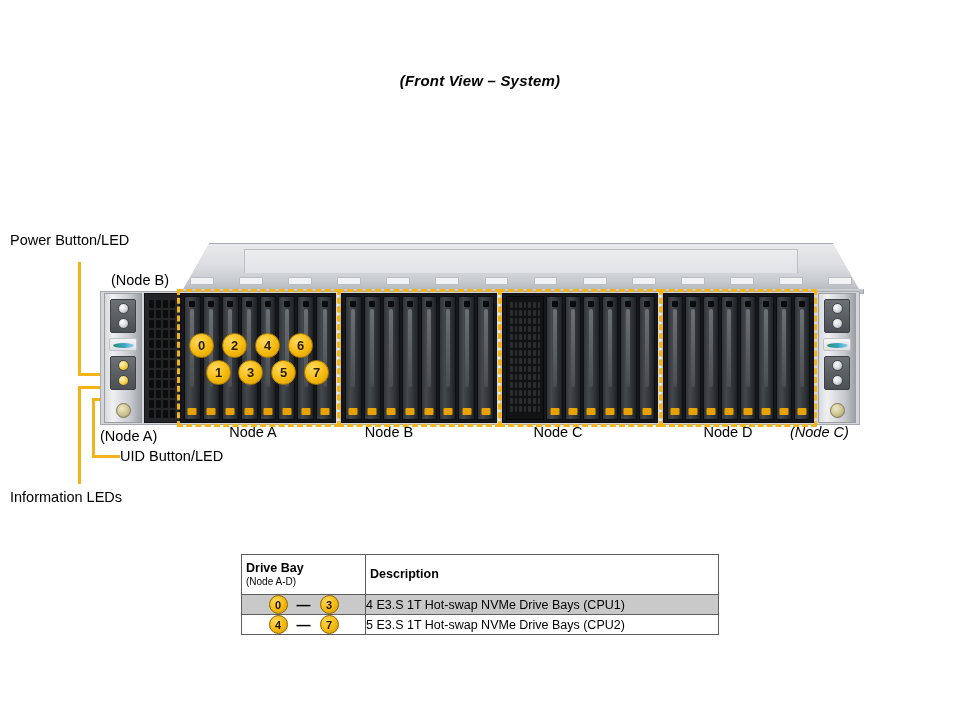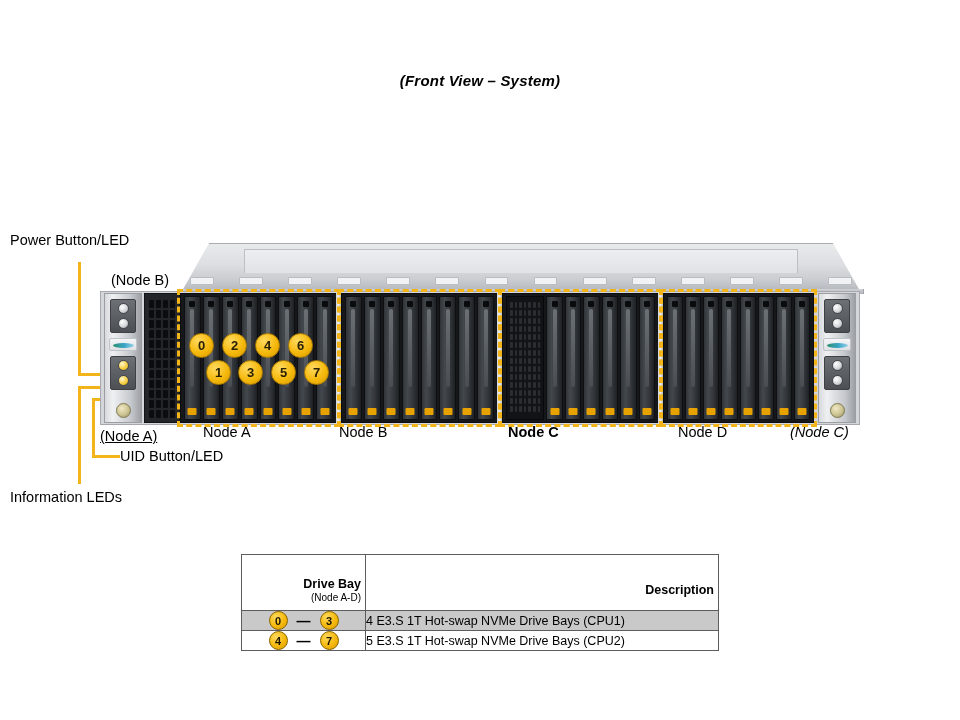--- a/index.html
+++ b/index.html
@@ -33,34 +33,34 @@
   
   .callout-label {
     position: absolute;
     font-size: 14.5px;
     white-space: nowrap;
     color: #000;
   }
   #label-power-button   { left: 10px;  top: 232px; }
   #label-node-b         { left: 96px;  top: 272px; margin-left: 15px; }
   #label-node-d         { left: 793px; top: 272px; }
-  #label-node-a         { left: 100px; top: 428px; text-decoration: underline; }
+  #label-node-a         { left: 100px; top: 428px; }
   #label-node-c-right   { left: 790px; top: 424px; font-style: italic; }
   #label-uid-button     { left: 120px; top: 448px; }
   #label-information    { left: 10px;  top: 489px; }
 
   .node-label {
     position: absolute;
     font-size: 14.5px;
     white-space: nowrap;
-    text-align: left;
+    text-align: center;
   }
   #node-label-a { left: 203px; top: 424px; width: 100px; }
   #node-label-b { left: 339px; top: 424px; width: 100px; }
-  #node-label-c { left: 508px; top: 424px; width: 100px; font-weight: bold; }
+  #node-label-c { left: 508px; top: 424px; width: 100px; }
   #node-label-d { left: 678px; top: 424px; width: 100px; }
 
   
   .leader {
     position: absolute;
     background: #f2b418;
   }
   
   #leader-power-v  { left: 78px;  top: 262px; width: 3px;  height: 114px; }
   #leader-power-h  { left: 78px;  top: 373px; width: 45px; height: 3px; }
@@ -370,22 +370,22 @@
     border-collapse: collapse;
     font-size: 12.5px;
   }
   #drive-bay-table td, #drive-bay-table th {
     border: 1px solid #5d5d5d;
     padding: 0;
   }
   #drive-bay-table thead th {
     background: #ffffff;
     font-weight: bold;
-    padding: 22px 4px 7px;
-    text-align: right;
+    padding: 6px 4px 7px;
+    text-align: left;
     vertical-align: middle;
   }
   .th-sub {
     display: block;
     font-size: 10px;
     font-weight: normal;
     margin-top: 1px;
   }
   .col-bay  { width: 115px; }
   .row-alt td { background: #c9c9c9; }

